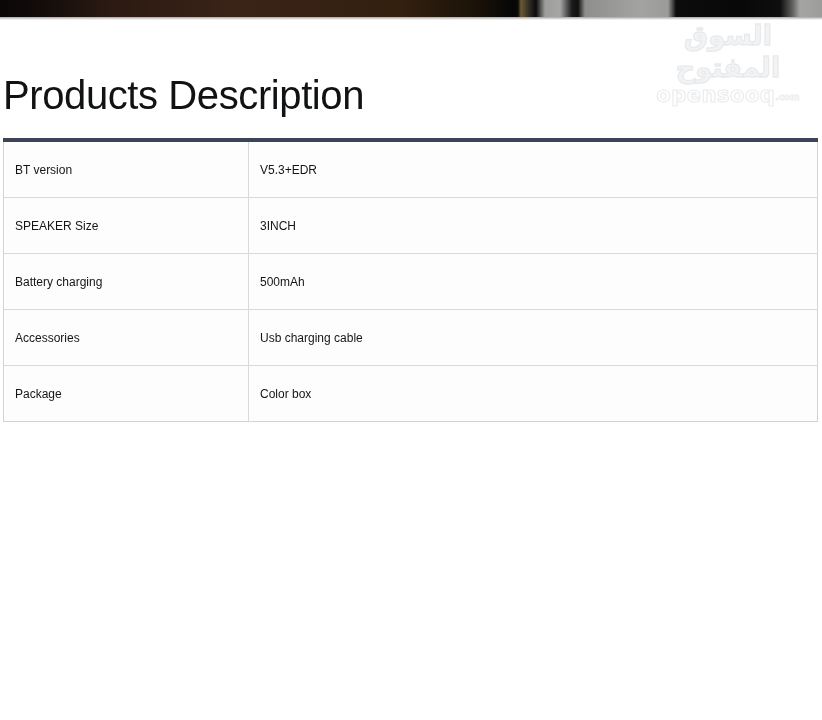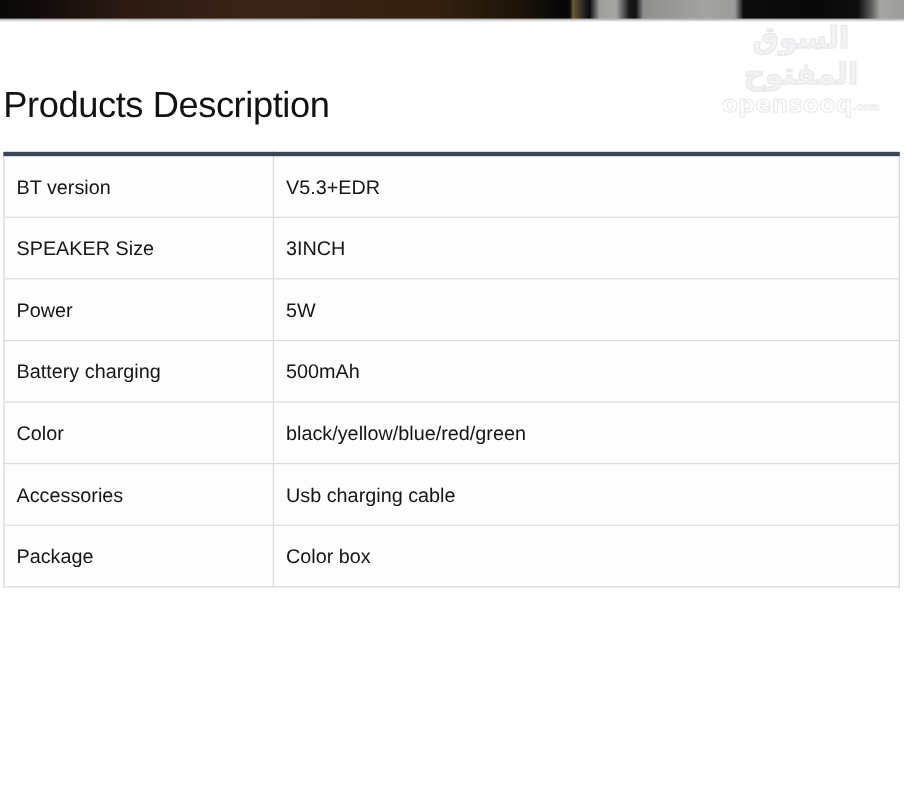--- a/index.html
+++ b/index.html
@@ -100,21 +100,21 @@
     -webkit-text-stroke: 0.9px #ebecee;
   }
 
   
   #page-title {
     position: absolute;
     left: 3px;
     top: 67px;
     margin: 0;
     font-family: "Liberation Sans", sans-serif;
-    font-size: 33px;
+    font-size: 40px;
     font-weight: 400;
     line-height: 56px;
     letter-spacing: -0.4px;
     color: #111213;
     white-space: nowrap;
   }
 
   
   #spec-table {
     position: absolute;
@@ -127,21 +127,21 @@
     border-top: 4px solid #3c4458;
     border-left: 1px solid #d2d3d5;
     border-right: 1px solid #d2d3d5;
     border-bottom: 1px solid #d2d3d5;
   }
   #spec-table td {
     height: 55px;
     padding: 0 0 0 11px;
     border-bottom: 1px solid #d8d9da;
     border-right: 0;
-    font-size: 18px;
+    font-size: 12px;
     font-weight: 400;
     line-height: 22px;
     color: #141516;
     vertical-align: middle;
     white-space: nowrap;
     overflow: hidden;
   }
   #spec-table tr:last-child td {
     border-bottom: 0;
   }
@@ -170,30 +170,22 @@
   <tbody>
     <tr>
       <td class="spec-label">BT version</td>
       <td class="spec-value">V5.3+EDR</td>
     </tr>
     <tr>
       <td class="spec-label">SPEAKER Size</td>
       <td class="spec-value">3INCH</td>
     </tr>
     <tr>
-      <td class="spec-label">Power</td>
-      <td class="spec-value">5W</td>
-    </tr>
-    <tr>
       <td class="spec-label">Battery charging</td>
       <td class="spec-value">500mAh</td>
-    </tr>
-    <tr>
-      <td class="spec-label">Color</td>
-      <td class="spec-value">black/yellow/blue/red/green</td>
     </tr>
     <tr>
       <td class="spec-label">Accessories</td>
       <td class="spec-value">Usb charging cable</td>
     </tr>
     <tr>
       <td class="spec-label">Package</td>
       <td class="spec-value">Color box</td>
     </tr>
   </tbody>

